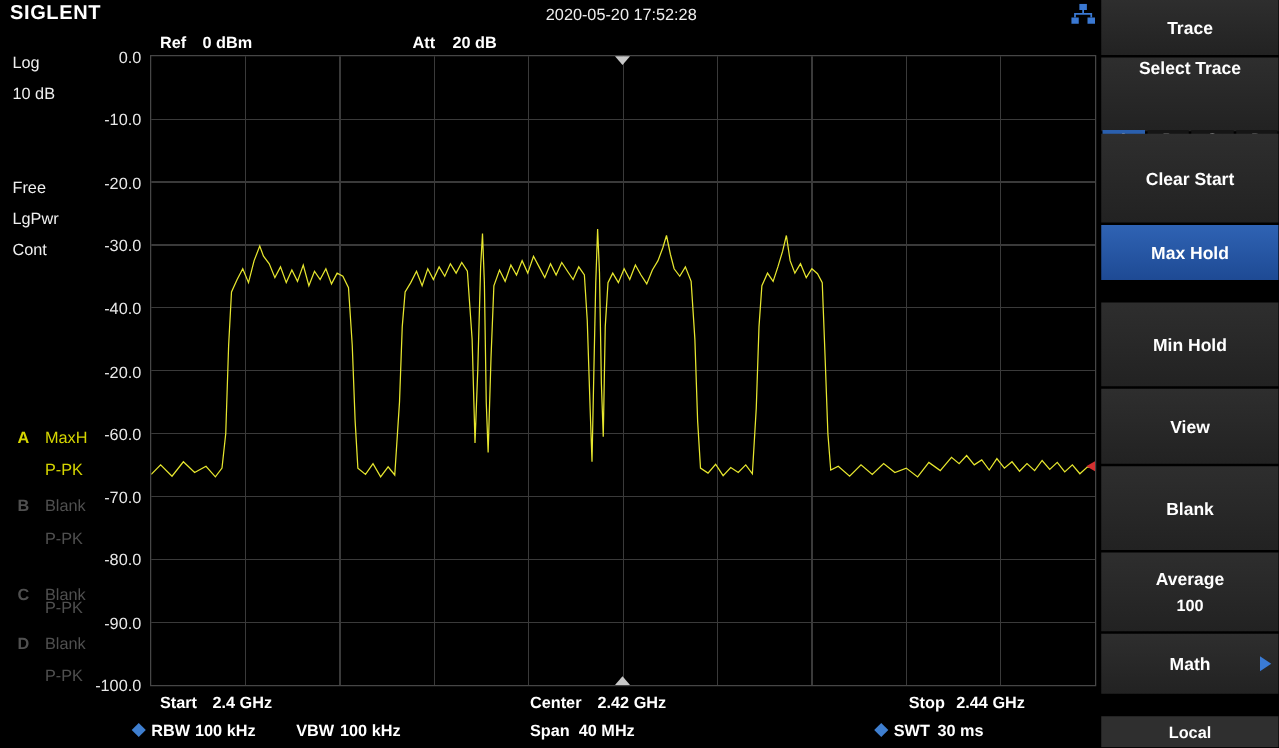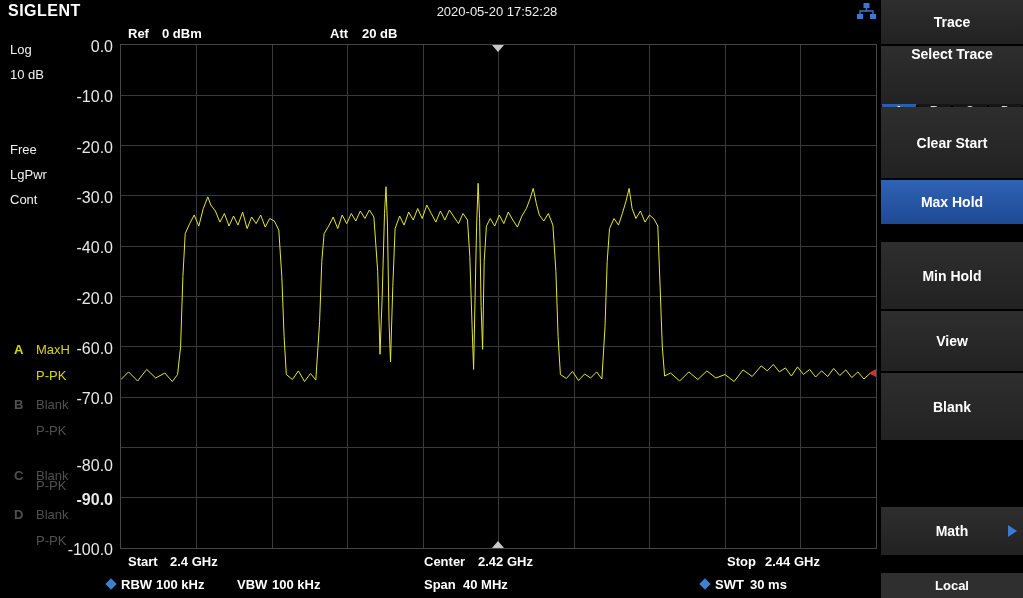--- a/index.html
+++ b/index.html
@@ -20,21 +20,21 @@
 
   
   .ro{font-size:13px;font-weight:bold;color:#fff;white-space:nowrap;}
 
   
   .plot-wrap{left:120px;top:44px;width:755px;height:503px;border:1px solid #464646;}
   .plot-wrap svg{position:absolute;left:0;top:0;}
   #grid-lines line{stroke:#3a3a3a;stroke-width:1;shape-rendering:crispEdges;}
   #trace-line{fill:none;stroke-width:1;}
   #y-labels{position:absolute;left:-56px;top:0;width:52px;height:503px;}
-  .ytick{position:absolute;right:4px;font-size:16px;color:#e8e8e8;text-align:right;width:52px;}
+  .ytick{position:absolute;right:4px;font-size:13px;color:#e8e8e8;text-align:right;width:52px;}
   .marker-top{position:absolute;top:0;width:0;height:0;
       border-left:6px solid transparent;border-right:6px solid transparent;border-top:7px solid #c8c8c8;}
   .marker-bottom{position:absolute;bottom:0;width:0;height:0;
       border-left:6px solid transparent;border-right:6px solid transparent;border-bottom:7px solid #c8c8c8;}
   .trace-end{position:absolute;right:0;width:0;height:0;
       border-top:4px solid transparent;border-bottom:4px solid transparent;border-right:7px solid #d23030;}
 
   .dia{width:8px;height:8px;background:#3f7fd0;transform:rotate(45deg);}
 
   
@@ -103,22 +103,22 @@
   <div class="abs plot-wrap">
     <div id="y-labels">
         <div class="ytick" style="top: -7px;">0.0</div>
         <div class="ytick" style="top: 43.3px;">-10.0</div>
         <div class="ytick" style="top: 93.6px;">-20.0</div>
         <div class="ytick" style="top: 143.9px;">-30.0</div>
         <div class="ytick" style="top: 194.2px;">-40.0</div>
         <div class="ytick" style="top: 244.5px;">-20.0</div>
         <div class="ytick" style="top: 294.8px;">-60.0</div>
         <div class="ytick" style="top: 345.1px;">-70.0</div>
-        <div class="ytick" style="top: 395.4px; margin-top: 17px;">-80.0</div>
-        <div class="ytick" style="top: 445.7px; font-weight: bold;">-90.0</div>
+        <div class="ytick" style="top: 395.4px;">-80.0</div>
+        <div class="ytick" style="top: 445.7px;">-90.0</div>
         <div class="ytick" style="top: 496px;">-100.0</div>
       </div>
     <svg width="755" height="503" viewBox="0 0 755 503">
       <g id="grid-lines">
           <line x1="75.5" y1="0" x2="75.5" y2="503"></line>
           <line x1="151.0" y1="0" x2="151.0" y2="503"></line>
           <line x1="226.5" y1="0" x2="226.5" y2="503"></line>
           <line x1="302.0" y1="0" x2="302.0" y2="503"></line>
           <line x1="377.5" y1="0" x2="377.5" y2="503"></line>
           <line x1="453.0" y1="0" x2="453.0" y2="503"></line>
@@ -172,20 +172,24 @@
         <div class="cell">D</div>
       </div>
     </div>
 
     <div class="m-blk" style="top:107px;height:71px;">Clear Start</div>
     <div class="m-blk active" style="top:180px;height:44px;">Max Hold</div>
     <div class="m-blk" style="top:242px;height:67px;">Min Hold</div>
     <div class="m-blk" style="top:311px;height:60px;">View</div>
     <div class="m-blk" style="top:373px;height:67px;">Blank</div>
 
+    <div class="m-blk m-col" style="top:442px;height:63px;">
+      <span>Average</span>
+      <span class="m-sub">100</span>
+    </div>
 
     <div class="m-blk" style="top:507px;height:48px;">
       <span>Math</span>
       <span class="arrow"></span>
     </div>
 
     <div class="m-blk m-local" style="top:573px;height:25px;">Local</div>
   </nav>
 </div>
 

